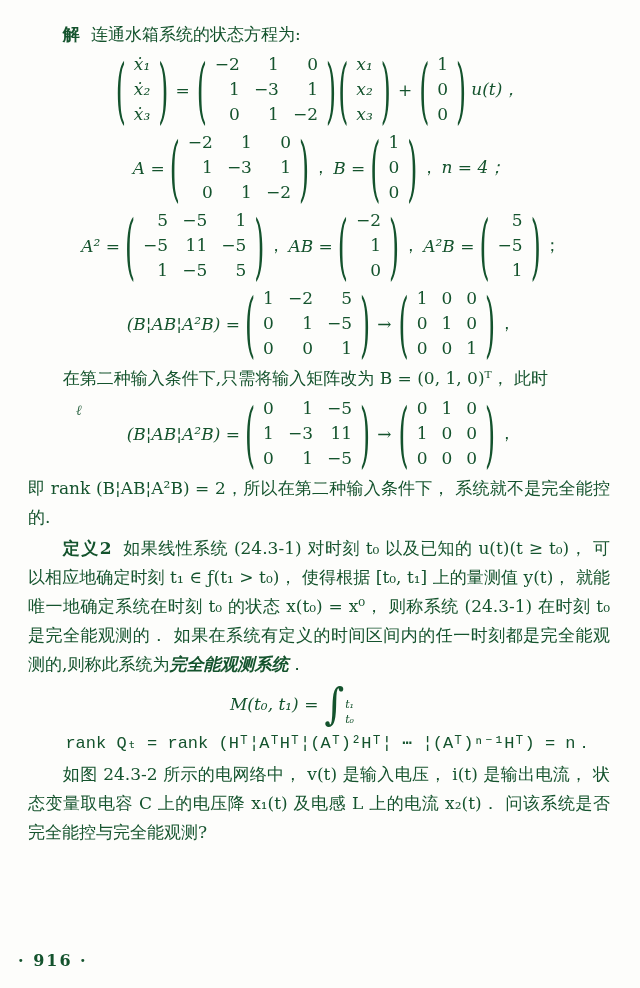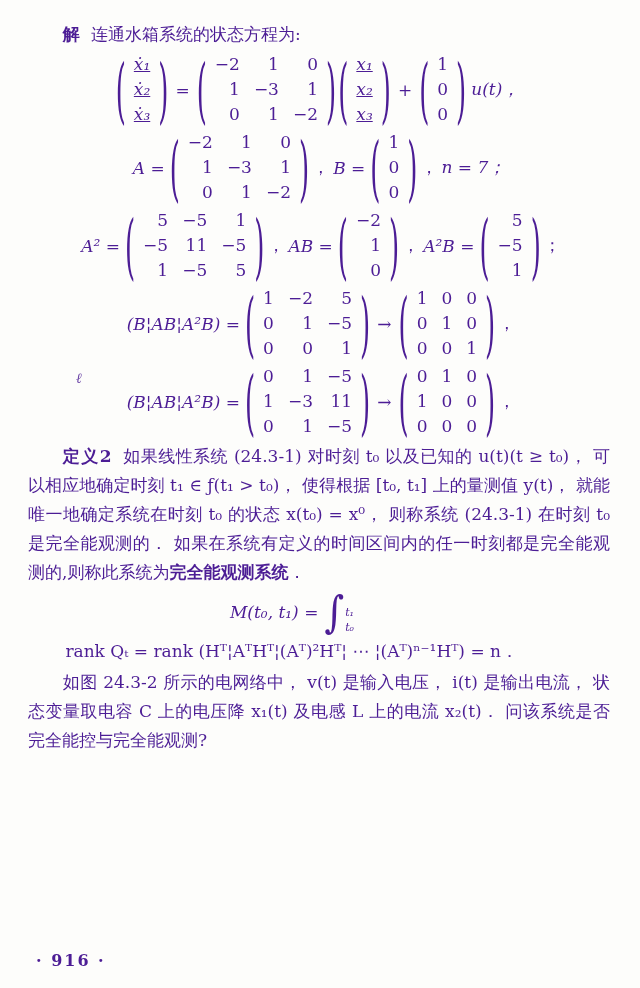--- a/index.html
+++ b/index.html
@@ -1,31 +1,31 @@
 <!DOCTYPE html>
 <html><head>
 <meta charset="utf-8">
 <style>
   html,body { margin:0; padding:0; background:#e8e8e4; }
   .page {
     position: relative;
     width: 640px; height: 988px;
     margin: 0 auto;
     background: #fdfdfb;
-    color: #4c1d95;
+    color: #14532d;
     font-family: "DejaVu Serif", "Liberation Serif", serif;
     font-size: 17px;
     box-sizing: border-box;
     padding: 20px 30px 0 28px;
     overflow: hidden;
   }
   .para { margin: 0 0 2px 0; line-height: 29px; text-align: justify; }
   .indent { text-indent: 2.05em; }
   .head { font-weight: 700; margin-right: .6em; letter-spacing: 1px; }
-  .boldcn { font-weight: 700; }
+  .boldcn { font-weight: 700; font-style: italic; }
   
   .eq {
     display: flex; align-items: center; justify-content: center;
     margin: 3px 0; position: relative;
   }
   .eq.shift-left { transform: translateX(-28px); }
   .mwrap { display: inline-flex; align-items: center; }
   .paren {
     display: inline-block;
     font-size: 26px; line-height: 1;
@@ -33,41 +33,41 @@
     transform-origin: center;
     font-family: "DejaVu Serif", serif;
     padding: 0 1px;
     font-weight: 400;
   }
   .mtx { display: inline-grid; align-items: center; }
   .mtx-cell {
     text-align: right; padding: 0 7px; line-height: 25px;
     white-space: nowrap;
   }
-  .mtx.it .mtx-cell { font-style: italic; text-decoration: underline; }
+  .mtx.it .mtx-cell { font-style: italic; }
   .mlabel { font-style: italic; margin: 8px 4px; white-space: nowrap; }
   .op { margin: 0 6px; }
   .sep { margin-left: 2px; }
   .stray {
     position: absolute; left: 48px; top: 6px;
     font-style: italic; font-size: 14px; opacity: .85;
   }
   
   .integral { display: inline-flex; align-items: center; margin: 0 2px; }
   .int-glyph { font-size: 38px; line-height: 1; transform: scaleY(1.15); }
   .int-limits {
     display: inline-flex; flex-direction: column;
     justify-content: space-between; height: 44px;
     font-size: 11px; font-style: italic; margin-left: 1px;
   }
   .int-sup { align-self: flex-start; margin-top: 16px; }
   .int-sub { align-self: flex-end; margin-left: -6px; }
-  .eqline { line-height: 29px; margin: 2px 0; padding-left: 2.2em; font-style: normal; }
+  .eqline { line-height: 29px; margin: 2px 0; padding-left: 2.2em; font-style: normal; font-family: Liberation Mono, monospace; }
   .footer {
-    position: absolute; left: 36px; bottom: 18px;
+    position: absolute; left: 18px; bottom: 18px;
     font-weight: 700; letter-spacing: 2px; font-size: 16px;
   }
 </style>
 </head>
 <body>
 
 <div class="page">
 
   <p class="para indent">
     <b class="head">解</b><span>连通水箱系统的状态方程为:</span>
@@ -143,21 +143,21 @@
     <span class="mwrap">
         <span class="paren">(</span>
         <span class="mtx" style="grid-template-columns: repeat(1, auto);">
           <span class="mtx-cell">1</span>
           <span class="mtx-cell">0</span>
           <span class="mtx-cell">0</span>
         </span>
         <span class="paren">)</span>
       </span>
     <span class="sep">，</span>
-    <span class="mlabel">n = 7；</span>
+    <span class="mlabel">n = 4；</span>
   </div>
 
   <div class="eq">
     <span class="mlabel">A² =</span>
     <span class="mwrap">
         <span class="paren">(</span>
         <span class="mtx" style="grid-template-columns: repeat(3, auto);">
           <span class="mtx-cell">5</span>
           <span class="mtx-cell">−5</span>
           <span class="mtx-cell">1</span>
@@ -225,20 +225,21 @@
           <span class="mtx-cell">0</span>
           <span class="mtx-cell">0</span>
           <span class="mtx-cell">1</span>
         </span>
         <span class="paren">)</span>
       </span>
     <span class="sep">，</span>
   </div>
 
 
+  <p class="para indent">在第二种输入条件下,只需将输入矩阵改为 B = (0, 1, 0)ᵀ， 此时</p>
 
   <div class="eq">
     <span class="stray">ℓ</span>
     <span class="mlabel">(B¦AB¦A²B) =</span>
     <span class="mwrap">
         <span class="paren">(</span>
         <span class="mtx" style="grid-template-columns: repeat(3, auto);">
           <span class="mtx-cell">0</span>
           <span class="mtx-cell">1</span>
           <span class="mtx-cell">−5</span>
@@ -263,20 +264,21 @@
           <span class="mtx-cell">0</span>
           <span class="mtx-cell">0</span>
           <span class="mtx-cell">0</span>
           <span class="mtx-cell">0</span>
         </span>
         <span class="paren">)</span>
       </span>
     <span class="sep">，</span>
   </div>
 
+  <p class="para">即 rank (B¦AB¦A²B) = 2，所以在第二种输入条件下， 系统就不是完全能控的.</p>
 
   <p class="para indent">
     <b class="head">定义2</b><span>如果线性系统 (24.3-1) 对时刻 t₀ 以及已知的 u(t)(t ≥ t₀)， 可以相应地确定时刻 t₁ ∈ ƒ(t₁ &gt; t₀)， 使得根据 [t₀, t₁] 上的量测值 y(t)， 就能唯一地确定系统在时刻 t₀ 的状态 x(t₀) = x⁰， 则称系统 (24.3-1) 在时刻 t₀ 是完全能观测的． 如果在系统有定义的时间区间内的任一时刻都是完全能观测的,则称此系统为</span><span class="boldcn">完全能观测系统</span><span>．</span>
   </p>
 
 
   <div class="eq shift-left">
     <span class="mlabel">M(t₀, t₁) =</span>
     <span class="integral">
       <span class="int-glyph">∫</span>

